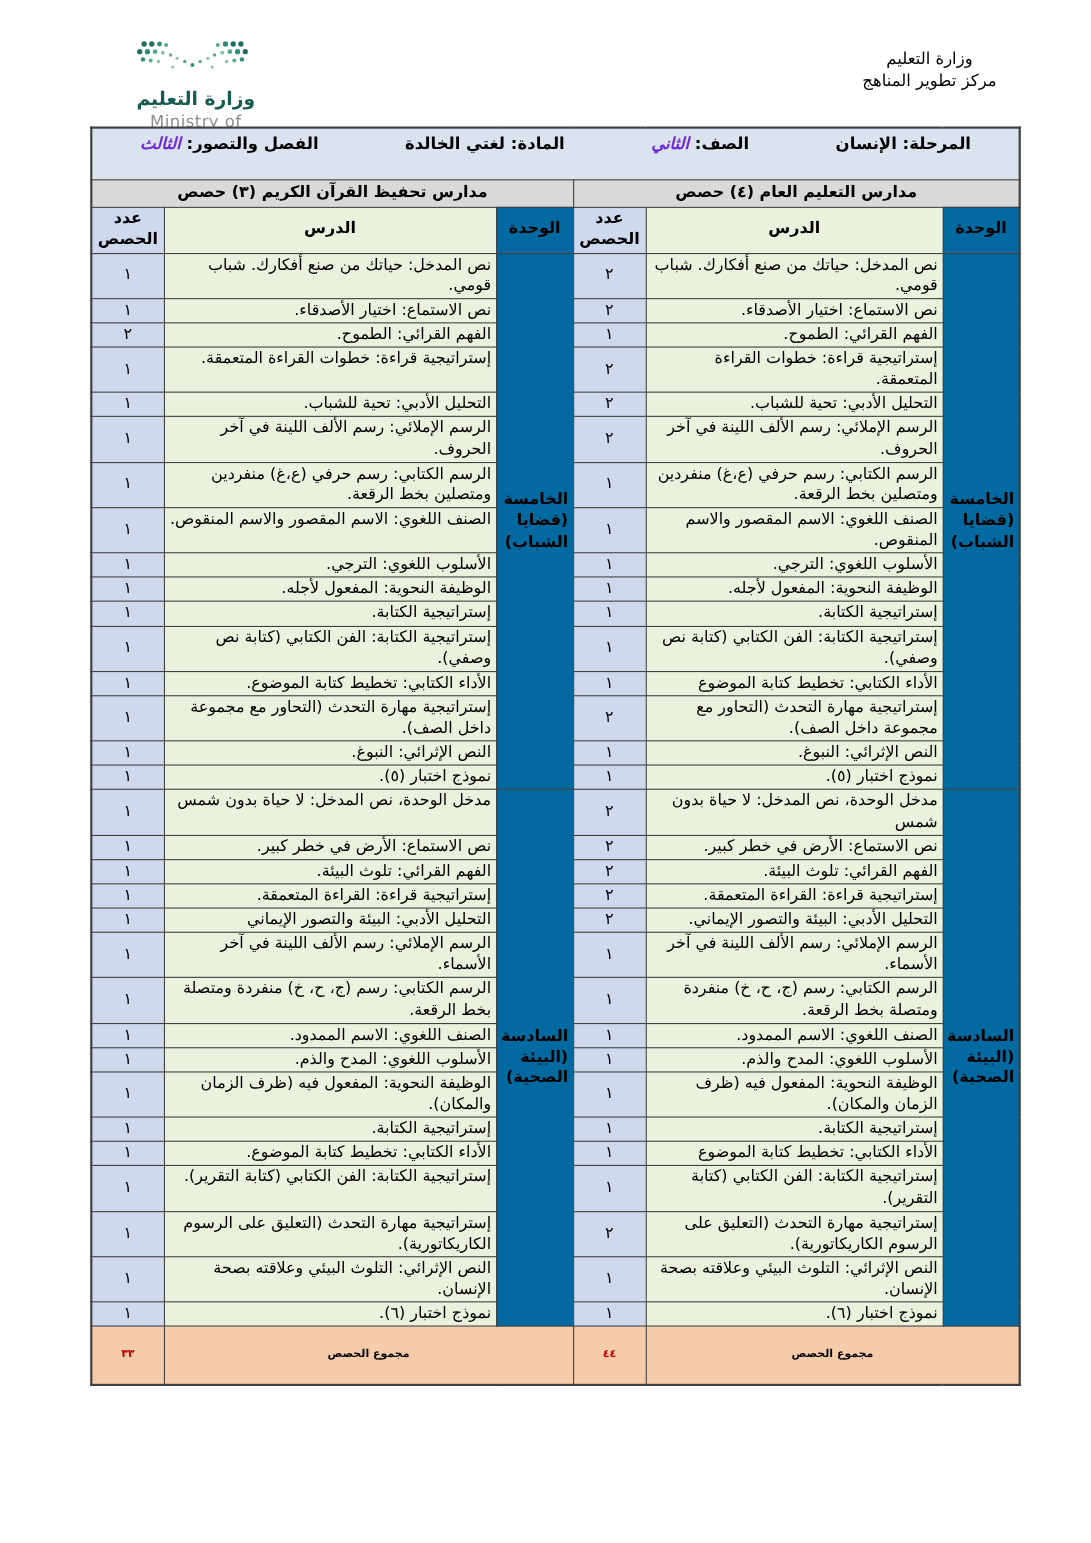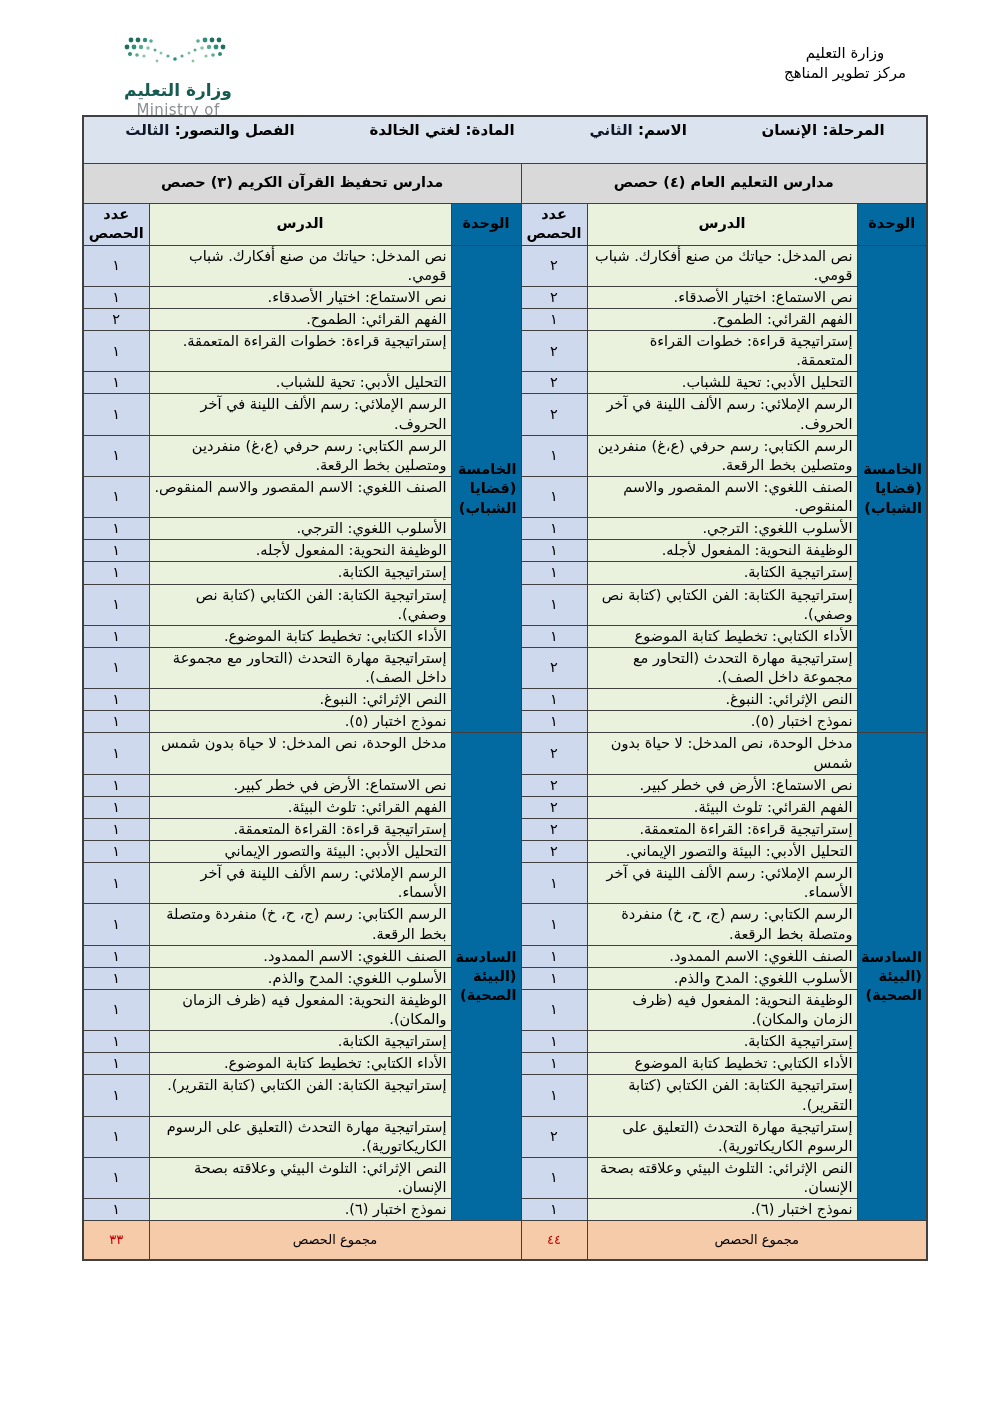--- a/index.html
+++ b/index.html
@@ -17,29 +17,29 @@
   
   table.dist {
     position: absolute; right: 64px; top: 115px; width: 844px;
     border-collapse: collapse; table-layout: fixed;
     font-size: 14.5px; color: #000;
   }
   table.dist td { border: 1px solid #404040; padding: 1px 4px; line-height: 1.32; }
   table.dist { border: 2px solid #404040; }
   tr.info td { background: #dbe4ee; height: 47px; vertical-align: top; font-weight: bold; font-size: 15px; padding-top: 4px; }
   .info-flex { display: flex; justify-content: space-around; align-items: flex-start; }
-  tr.school td { background: #d9d9d9; height: 40px; text-align: center; font-weight: bold; vertical-align: middle; }
+  tr.school td { background: #d9d9d9; height: 25px; text-align: center; font-weight: bold; vertical-align: middle; }
   tr.colhead td { height: 42px; text-align: center; font-weight: bold; vertical-align: middle; }
   td.c-unit   { background: #0369a1; }
   td.c-lesson { background: #eaf1dd; }
   td.c-num    { background: #cfd9ee; text-align: center; vertical-align: middle; }
   tbody tr.body td.c-lesson { vertical-align: top; text-align: right; }
   tbody tr.body td.c-unit { text-align: right; vertical-align: middle; font-weight: bold; }
-  tr.total td { background: #f6cba9; height: 39px; text-align: center; vertical-align: middle; font-weight: normal; font-size: 13px; }
-  .red  { color: #0f172a; }
+  tr.total td { background: #f6cba9; height: 53px; text-align: center; vertical-align: middle; font-weight: bold; font-size: 10px; }
+  .red  { color: #6d28d9; font-style: italic; }
   .dred { color: #c00000; font-size: 17px; font-weight: bold; }
 </style>
 </head>
 <body>
 
 <div class="page">
 
   <div class="logo">
     <svg width="130" height="40" viewBox="0 0 130 40">
       <g>
@@ -92,21 +92,21 @@
         <col style="width:66px">
       <col style="width:70px">
         <col style="width:302px">
         <col style="width:66px">
     </colgroup>
     <tbody id="tbody">
       <tr class="info">
         <td colspan="6">
           <div class="info-flex">
             <span><span>المرحلة:</span> <span>الإنسان</span></span>
-            <span><span>الاسم:</span> <span class="red">الثاني</span></span>
+            <span><span>الصف:</span> <span class="red">الثاني</span></span>
             <span><span>المادة:</span> <span>لغتي الخالدة</span></span>
             <span><span>الفصل والتصور:</span> <span class="red">الثالث</span></span>
           </div>
         </td>
       </tr>
       <tr class="school">
         <td colspan="3">مدارس التعليم العام (٤) حصص</td>
         <td colspan="3">مدارس تحفيظ القرآن الكريم (٣) حصص</td>
       </tr>
       <tr class="colhead">

